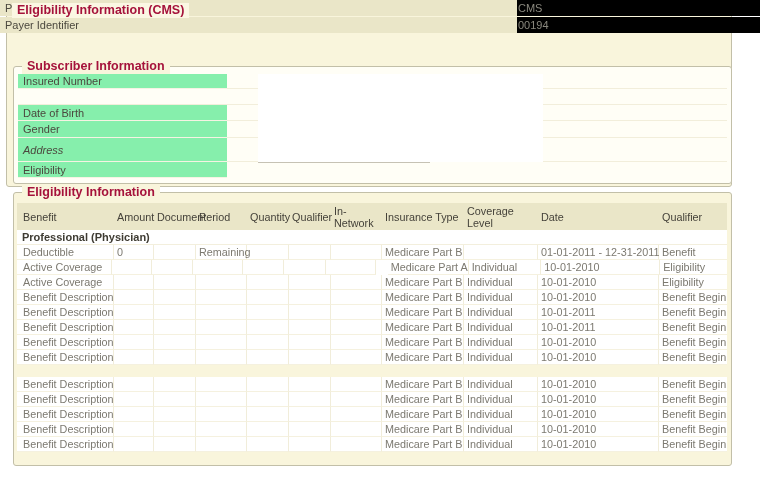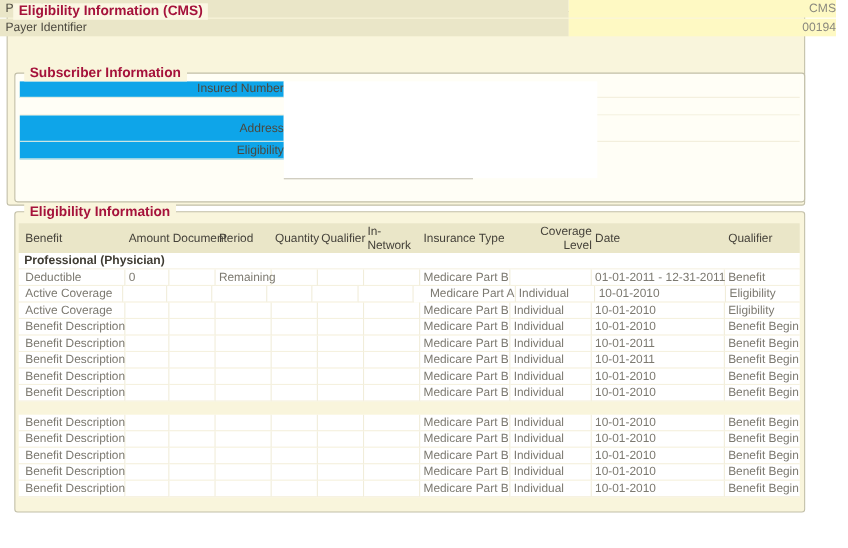--- a/index.html
+++ b/index.html
@@ -9,27 +9,27 @@
   
   .fieldset{position:absolute;border:1px solid #c2bfa8;border-radius:3px;background:#f9f5dc;}
   .fieldset.inner{background:#fffef6;}
   .legend{position:absolute;font-weight:bold;font-size:12.5px;line-height:15px;color:#a5123b;
           padding:0 5px;background:#f9f5dc;white-space:nowrap;z-index:5;}
 
   
   #payer-rows{position:absolute;left:0;top:22;width:760px;z-index:4;}
   .prow{display:flex;height:16px;line-height:16px;margin-bottom:1px;font-size:11px;}
   .prow .lbl{width:517px;box-sizing:border-box;background:#eae6c8;color:#4b483e;padding-left:5px;}
-  .prow .val{flex:1;background:#fef9c3;color:#8a887e;padding-left:16px;text-align:right;}
+  .prow .val{flex:1;background:#000000;color:#8a887e;padding-left:1px;}
 
   
   #subscriber-rows{position:absolute;left:18;top:74px;left:18px;width:709px;z-index:4;}
   .srow{display:flex;font-size:11px;}
-  .srow .lbl{width:240px;box-sizing:border-box;background:#0ea5e9;color:#4b483e;padding-left:5px;
-             border-bottom:1px solid #f6f3e3;text-align:right;}
+  .srow .lbl{width:209px;box-sizing:border-box;background:#86efac;color:#4b483e;padding-left:5px;
+             border-bottom:1px solid #f6f3e3;}
   .srow .val{flex:1;background:#fffef6;color:#8a887e;padding-left:4px;border-bottom:1px solid #f2eedb;}
 
   .redaction{position:absolute;left:258px;top:74px;width:285px;height:88px;background:#ffffff;z-index:6;}
   .redaction-edge{position:absolute;left:258px;top:162px;width:172px;height:1px;background:#c6c2b4;z-index:7;}
 
   
   #elig-table{position:absolute;left:17px;top:203px;width:710px;z-index:4;}
   .thead{display:flex;background:#eae6c8;min-height:27px;font-size:10.8px;color:#45423a;}
   .hc{box-sizing:border-box;display:flex;align-items:center;line-height:12px;padding-left:3px;}
   .hc:first-child{padding-left:6px;}
@@ -71,21 +71,29 @@
   <div class="legend" style="left:22px;top:59px;">Subscriber Information</div>
 
   <div id="subscriber-rows">
       <div class="srow" style="height: 15px; line-height: 15px;">
         <div class="lbl">Insured Number</div>
         <div class="val"></div>
       </div>
       <div class="srow" style="height: 16px; line-height: 16px;">
         <div class="val"></div>
       </div>
-      <div class="srow" style="height: 24px; line-height: 24px;">
+      <div class="srow" style="height: 16px; line-height: 16px;">
+        <div class="lbl">Date of Birth</div>
+        <div class="val"></div>
+      </div>
+      <div class="srow" style="height: 17px; line-height: 17px;">
+        <div class="lbl">Gender</div>
+        <div class="val"></div>
+      </div>
+      <div class="srow" style="height: 24px; line-height: 24px; font-style: italic;">
         <div class="lbl">Address</div>
         <div class="val"></div>
       </div>
       <div class="srow" style="height: 16px; line-height: 16px;">
         <div class="lbl">Eligibility</div>
       </div>
     </div>
   <div class="redaction"></div>
   <div class="redaction-edge"></div>
 
@@ -95,21 +103,21 @@
   <div id="elig-table">
     <div class="thead">
         <div class="hc" style="width: 97px;">Benefit</div>
         <div class="hc" style="width: 40px;">Amount</div>
         <div class="hc" style="width: 42px;">Document</div>
         <div class="hc" style="width: 51px;">Period</div>
         <div class="hc" style="width: 42px;">Quantity</div>
         <div class="hc" style="width: 42px;">Qualifier</div>
         <div class="hc" style="width: 51px;">In-Network</div>
         <div class="hc" style="width: 82px;">Insurance Type</div>
-        <div class="hc" style="width: 74px; text-align: right;">Coverage Level</div>
+        <div class="hc" style="width: 74px;">Coverage Level</div>
         <div class="hc" style="width: 121px;">Date</div>
         <div class="hc" style="width: 68px;">Qualifier</div>
       </div>
     <div>
         <div class="grow">Professional (Physician)</div>
         <div class="trow">
           <div class="c" style="width: 97px;">Deductible</div>
           <div class="c" style="width: 40px;">0</div>
           <div class="c" style="width: 42px;"></div>
           <div class="c" style="width: 51px;">Remaining</div>

